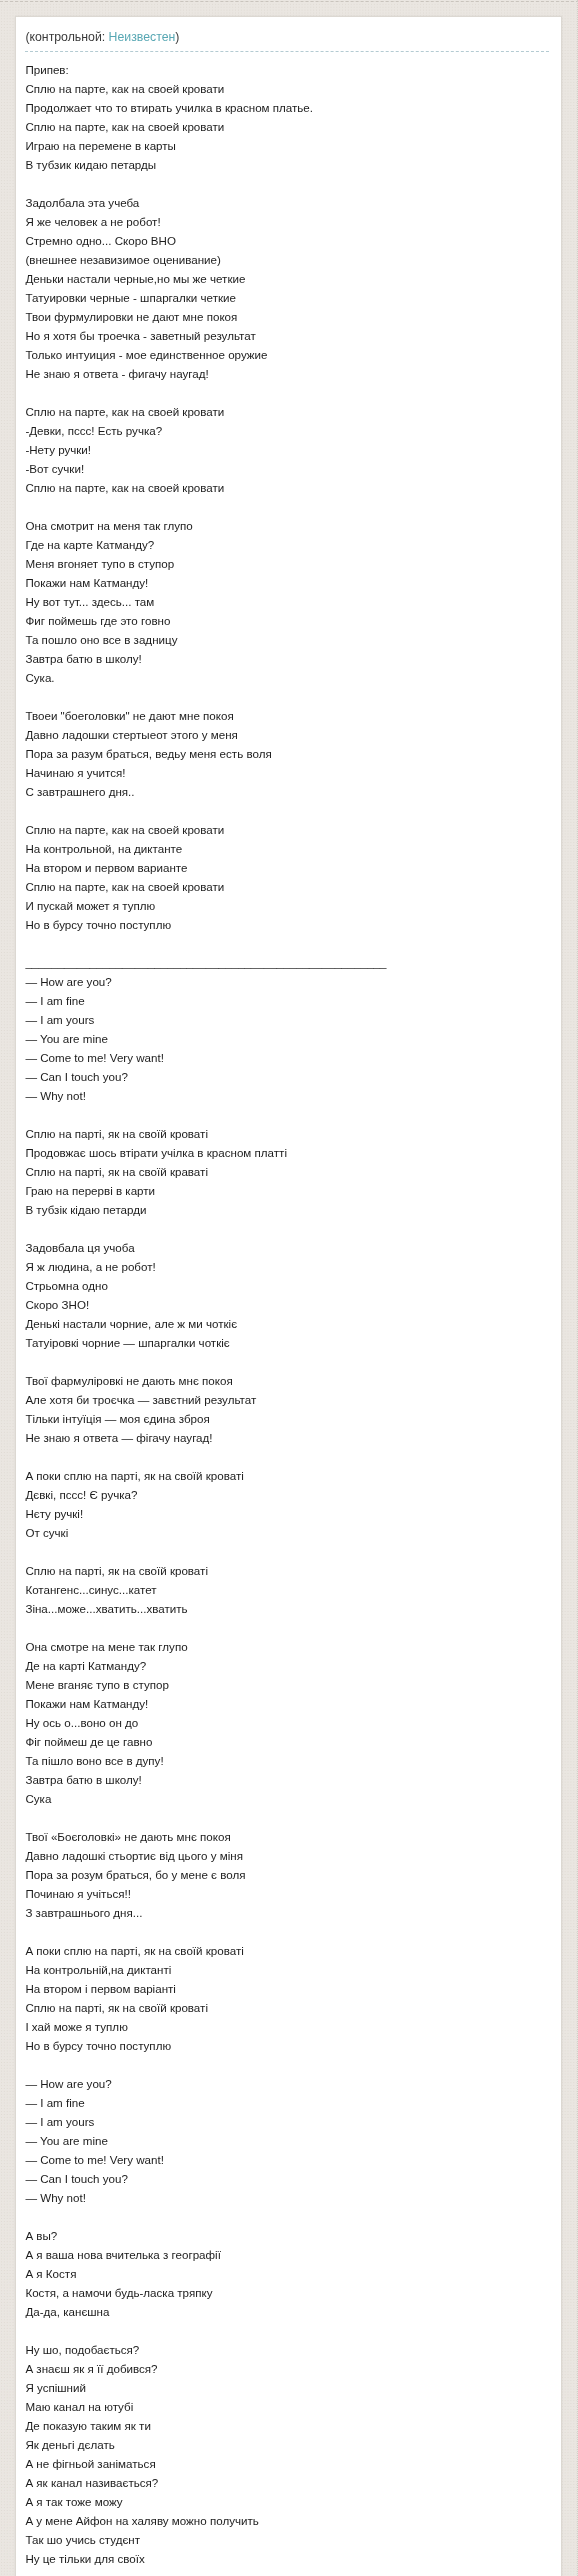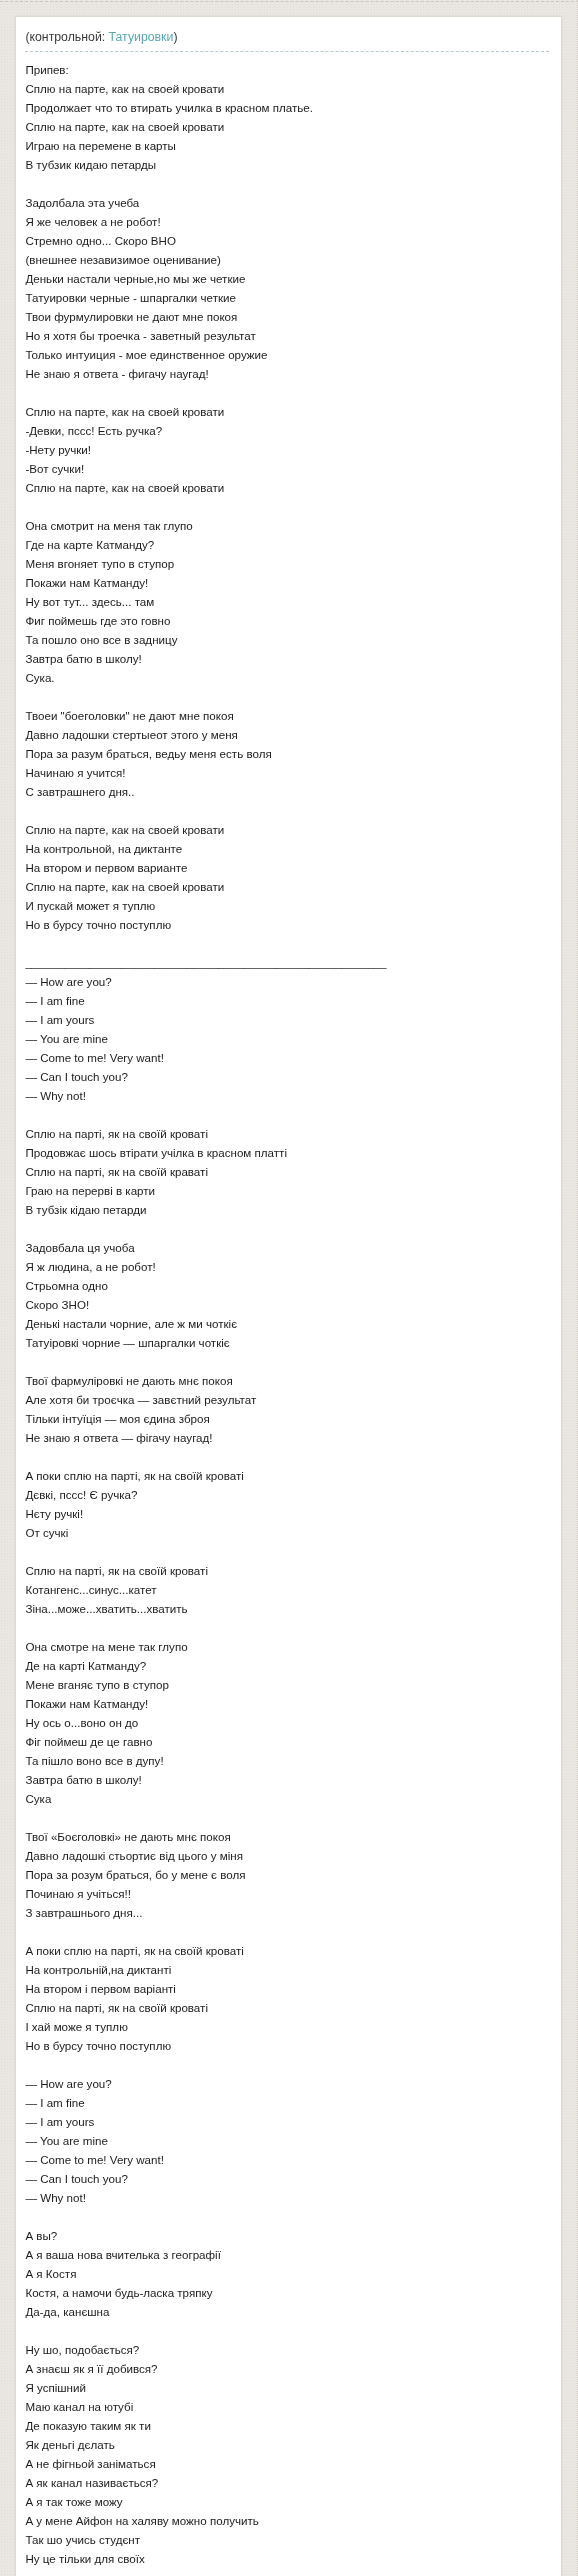--- a/index.html
+++ b/index.html
@@ -67,21 +67,21 @@
     white-space:pre-line;
   }
 </style>
 </head>
 <body>
 
 <div class="page-top-seam"></div>
 <div class="page-right-seam"></div>
 
 <div class="card">
-  <div class="artist-line"><span>(контрольной: </span><a class="artist-link">Татуировки</a><span>)</span></div>
+  <div class="artist-line"><span>(контрольной: </span><a class="artist-link">Неизвестен</a><span>)</span></div>
   <div class="lyrics">Припев:
 Сплю на парте, как на своей кровати
 Продолжает что то втирать училка в красном платье.
 Сплю на парте, как на своей кровати
 Играю на перемене в карты
 В тубзик кидаю петарды
 
 Задолбала эта учеба
 Я же человек а не робот!
 Стремно одно... Скоро ВНО

